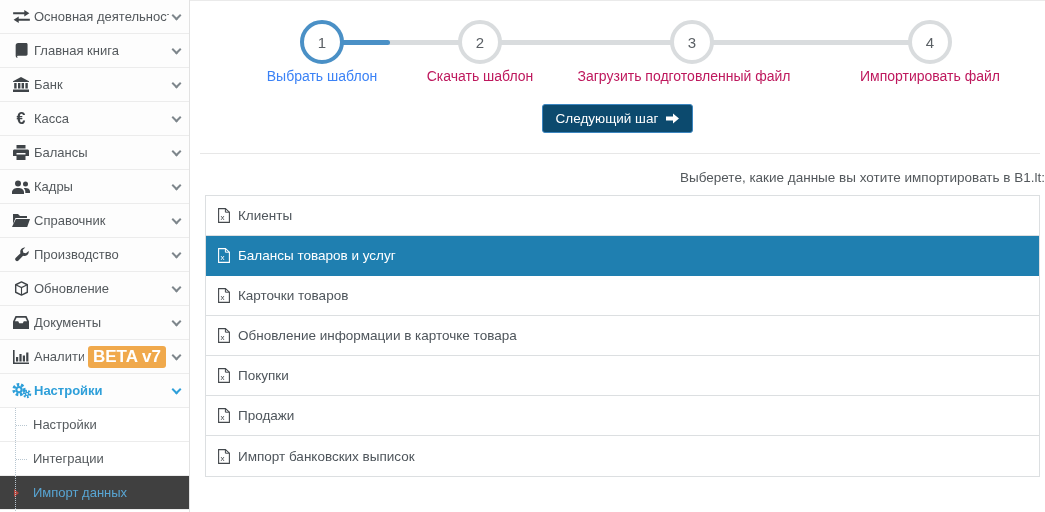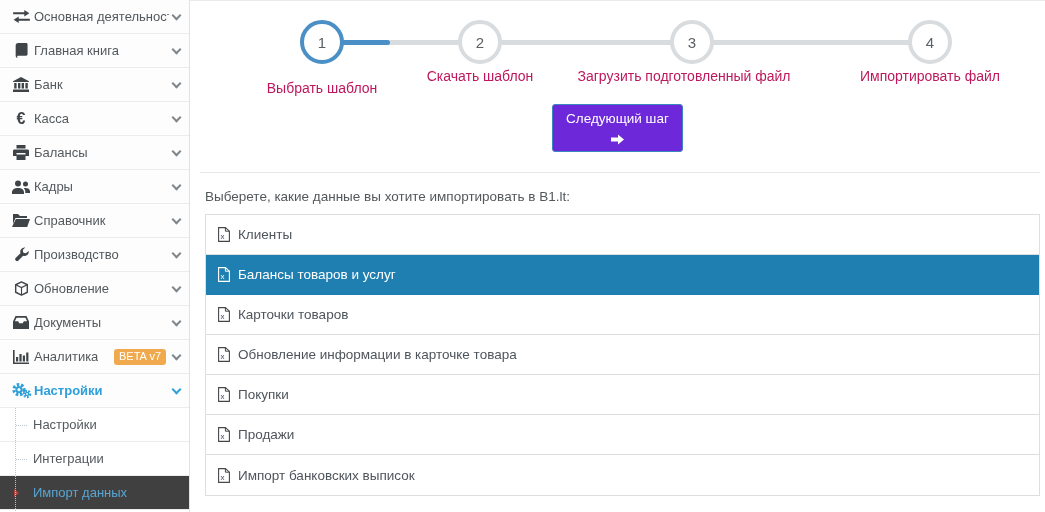--- a/index.html
+++ b/index.html
@@ -9,21 +9,21 @@
 
   
   .sidebar { width:190px; flex:none; background:#fdfdfd; border-right:1px solid #e2e2e2; }
   .side-item { display:flex; align-items:center; height:34px; padding:0 9px 0 8px;
                border-bottom:1px solid #ececec; color:#54595d; font-size:13px; cursor:pointer; background:#fdfdfd; }
   .side-item .ic { width:26px; flex:none; display:flex; justify-content:center; align-items:center; color:#3f4448; }
   .side-item .lbl { white-space:nowrap; overflow:hidden; }
   .right-grp { margin-left:auto; display:flex; align-items:center; gap:7px; flex:none; padding-left:4px; }
   .chev { width:7px; height:7px; border-right:2px solid #7e868c; border-bottom:2px solid #7e868c;
           transform:rotate(45deg); margin-bottom:3px; flex:none; }
-  .badge { background:#f0a94c; color:#fff; font-size:11px; padding:2.5px 5px; border-radius:3px; line-height:1; }
+  .badge { background:#f0a94c; color:#fff; font-size:17px; padding:2.5px 5px; border-radius:3px; line-height:1;font-weight:bold; }
   .euro { font-size:16px; font-weight:bold; }
   .side-item.active { color:#2e9fd9; font-weight:bold; }
   .side-item.active .ic { color:#2e9fd9; }
   .side-item.active .chev { border-color:#2e9fd9; }
 
   .submenu { position:relative; }
   .submenu::before { content:""; position:absolute; left:15px; top:0; bottom:0;
                      border-left:1px dotted #b9c7d1; z-index:3; }
   .sub-item { position:relative; display:flex; align-items:center; height:34px; padding-left:33px;
               font-size:13px; color:#555a5e; border-bottom:1px solid #ececec; cursor:pointer; background:#fff; }
@@ -38,29 +38,29 @@
 
   .stepper { position:relative; height:62px; margin-top:19px; }
   .track { position:absolute; left:132px; width:608px; top:20px; height:5px; background:#d9dcde; border-radius:3px; }
   .track-fill { position:absolute; left:132px; width:68px; top:20px; height:5px; background:#4a90c6; border-radius:3px; }
   .circle { position:absolute; top:0; width:44px; height:44px; border-radius:50%; background:#fff;
             border:4px solid #d9dcde; display:flex; align-items:center; justify-content:center;
             font-size:15px; color:#5b6065; cursor:pointer; }
   .circle.active { border-color:#4a90c6; }
   .c1{left:110px} .c2{left:268px} .c3{left:480px} .c4{left:718px}
   .step-label { position:absolute; top:48px; width:240px; text-align:center; font-size:14px; color:#be185d; }
-  .sl1{left:12px; color:#be185d;margin-top:12px;} .sl2{left:170px} .sl3{left:374px} .sl4{left:620px}
+  .sl1{left:12px; color:#3b82f6;} .sl2{left:170px} .sl3{left:374px} .sl4{left:620px}
 
   .btn-row { text-align:center; margin-top:22px; }
-  .next-btn { display:inline-flex; align-items:center; gap:8px; background:#6d28d9; border:1px solid #3c86c0;
+  .next-btn { display:inline-flex; align-items:center; gap:8px; background:#0c4a6e; border:1px solid #3c86c0;
               color:#fff; font-size:13.5px; padding:6px 13px; border-radius:3px; cursor:pointer;
-              font-family:"Liberation Sans", sans-serif;flex-direction:column; }
+              font-family:"Liberation Sans", sans-serif; }
 
   .divider { border:0; border-top:1px solid #e7e7e7; margin:20px 5px 0 10px; }
-  .instruction { margin:16px 0 10px 15px; font-size:13.5px; color:#53585c; }
+  .instruction { margin:16px 0 10px 15px; font-size:13.5px; color:#53585c;text-align:right; }
 
   .import-list { margin:0 5px 0 15px; border:1px solid #dcdfe1; }
   .imp-row { display:flex; align-items:center; height:40px; padding:0 12px; border-bottom:1px solid #dcdfe1;
              font-size:13.5px; color:#4e555b; cursor:pointer; background:#fff; }
   .imp-row:last-child { border-bottom:none; }
   .imp-row .fic { margin-right:8px; display:flex; color:#43484c; flex:none; }
   .imp-row.selected { background:#1f7fb0; color:#fff; border-color:#1f7fb0; }
   .imp-row.selected .fic { color:#fff; }
 
   svg { display:block; }

